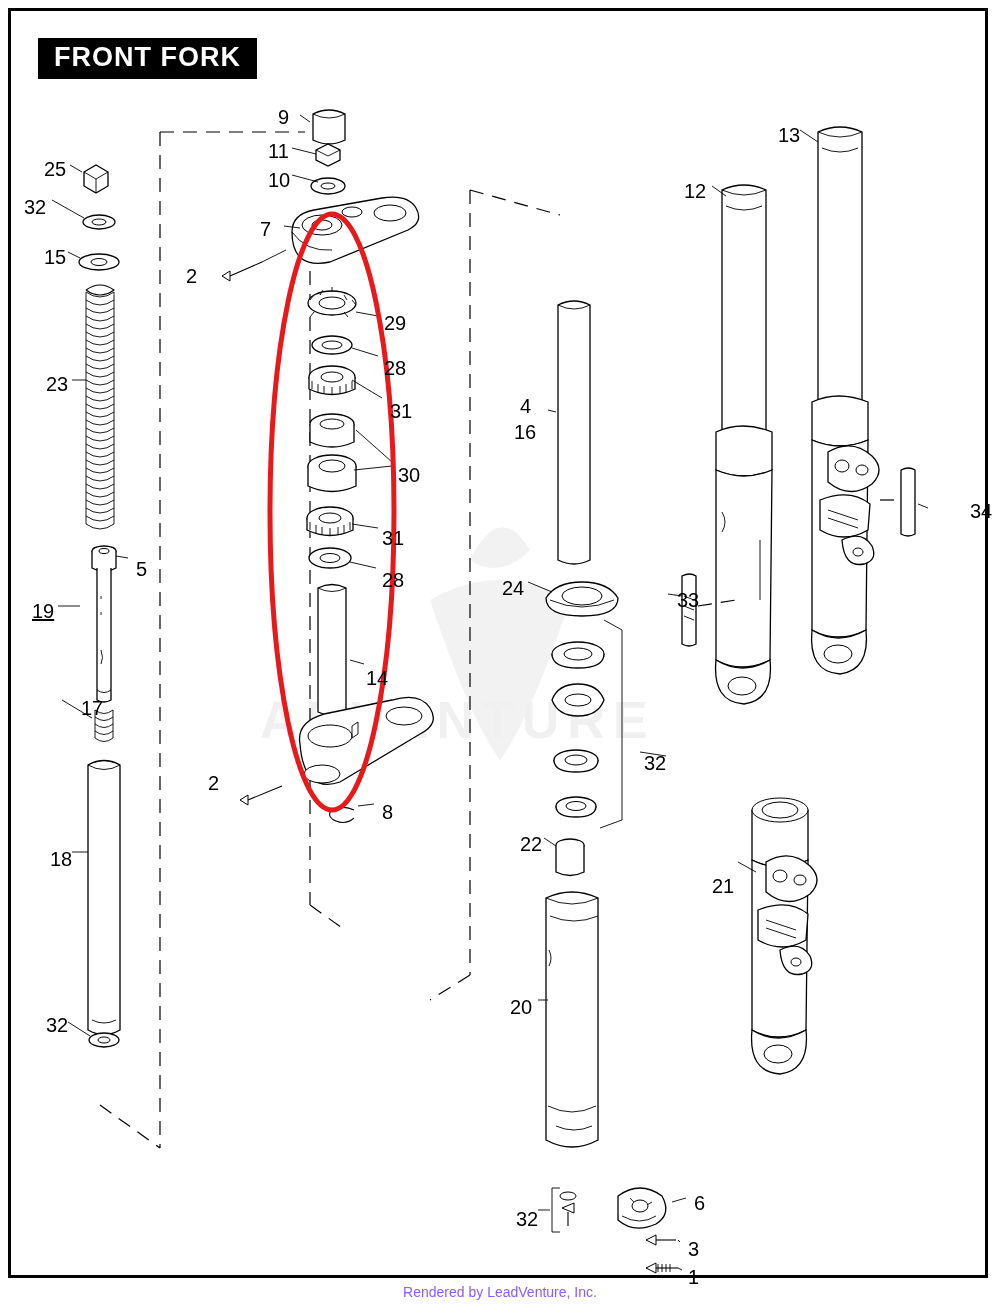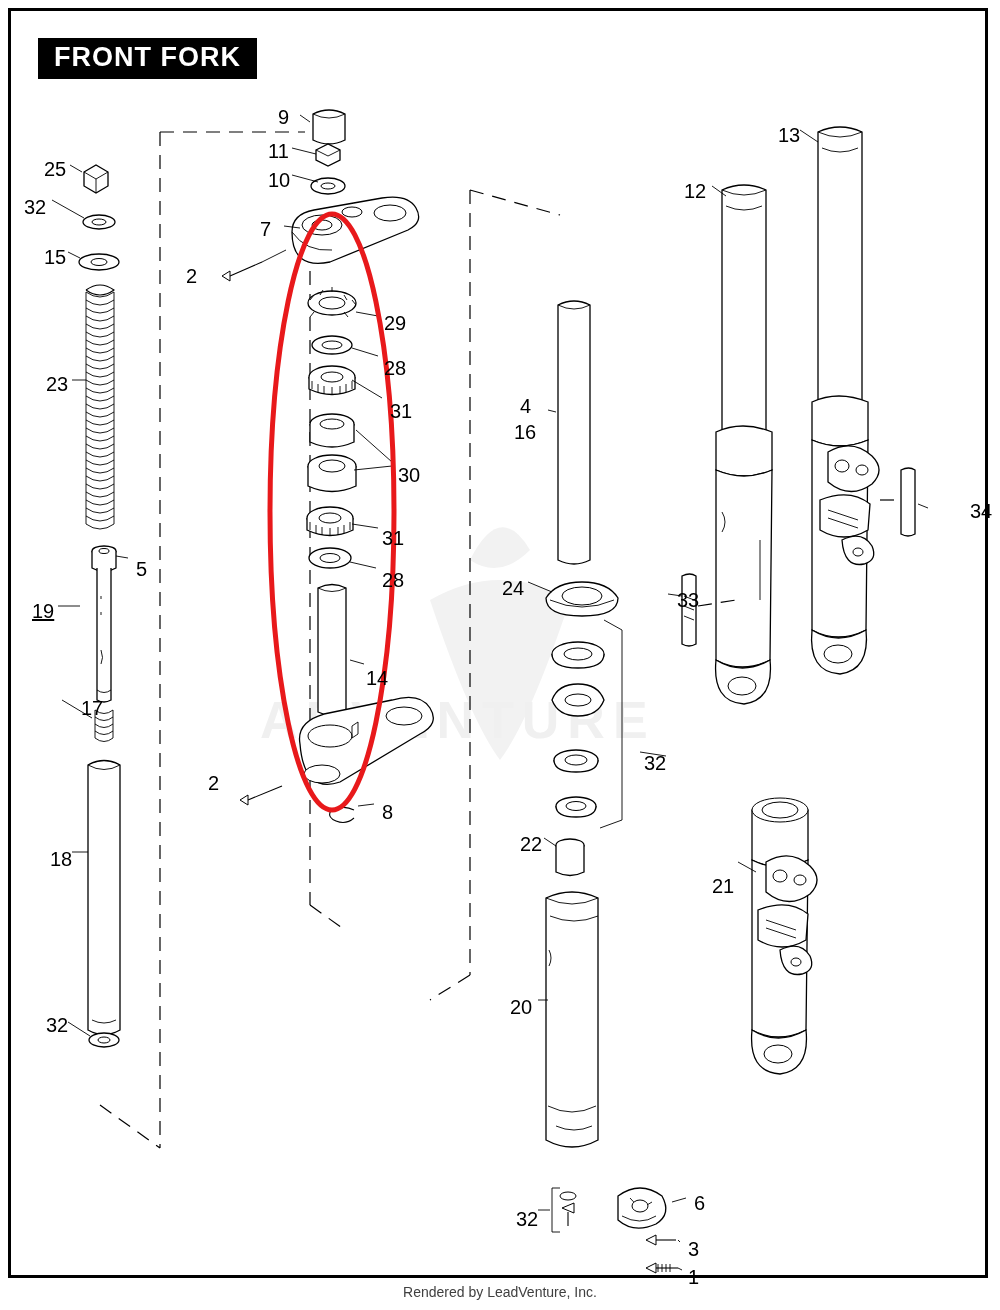--- a/index.html
+++ b/index.html
@@ -55,21 +55,21 @@
     color: #f0f0f0;
     font-weight: bold;
   }
   #footer {
     position: absolute;
     left: 0;
     top: 1284px;
     width: 1000px;
     text-align: center;
     font-size: 14px;
-    color: #404040;
+    color: #8b5cf6;
   }
   .callout {
     position: absolute;
     font-size: 20px;
     color: #000000;
     font-weight: normal;
     white-space: nowrap;
   }
   svg.art {
     position: absolute;

